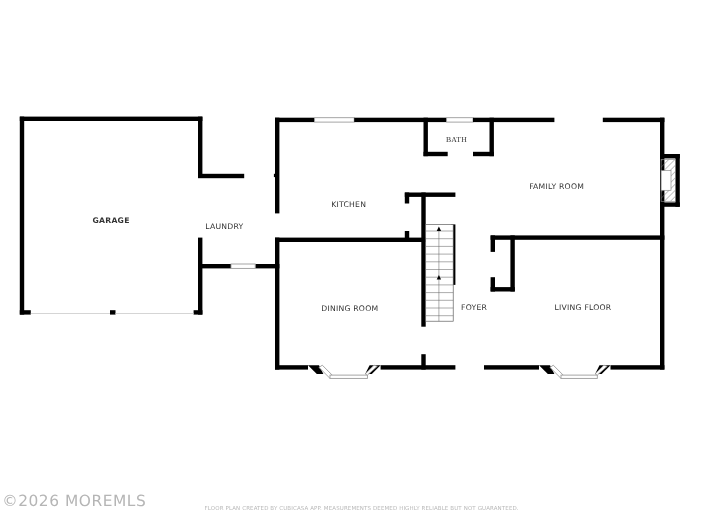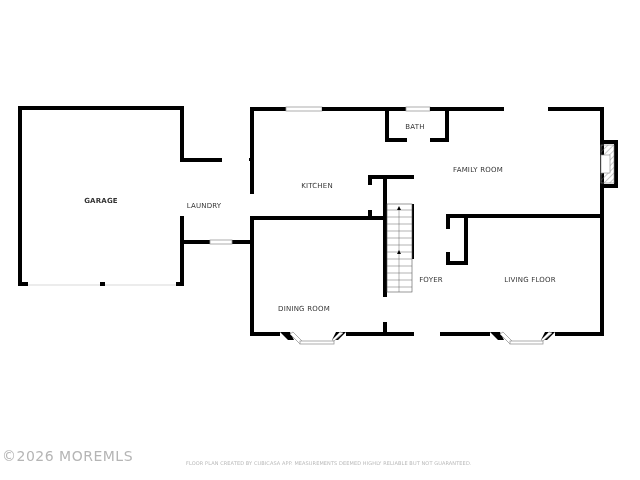--- a/index.html
+++ b/index.html
@@ -121,20 +121,20 @@
   <defs>
     <pattern id="hatch" patternUnits="userSpaceOnUse" width="4" height="4" patternTransform="rotate(45)">
       <line x1="0" y1="0" x2="0" y2="4" stroke="#777" stroke-width="0.8"></line>
     </pattern>
   </defs>
 </svg>
 
 <div class="room-label" style="left:101px; top:201px;font-weight:bold;">GARAGE</div>
 <div class="room-label" style="left:204px; top:206px;">LAUNDRY</div>
 <div class="room-label" style="left:317px; top:168px;margin-top:18px;">KITCHEN</div>
-<div class="room-label" style="left:415px; top:127px;">BATH</div>
-<div class="room-label" style="left:478px; top:170px;">FAMILY ROOM</div>
-<div class="room-label" style="left:304px; top:281px;margin-top:28px;">DINING ROOM</div>
+<div class="room-label" style="left:415px; top:127px;font-family:Liberation Serif, serif;">BATH</div>
+<div class="room-label" style="left:506px; top:170px;">FAMILY ROOM</div>
+<div class="room-label" style="left:318px; top:281px;">DINING ROOM</div>
 <div class="room-label" style="left:431px; top:280px;">FOYER</div>
 <div class="room-label" style="left:530px; top:280px;">LIVING FLOOR</div>
 
 <div class="watermark">©2026 MOREMLS</div>
 <div class="disclaimer">FLOOR PLAN CREATED BY CUBICASA APP. MEASUREMENTS DEEMED HIGHLY RELIABLE BUT NOT GUARANTEED.</div>
 
 </body></html>

